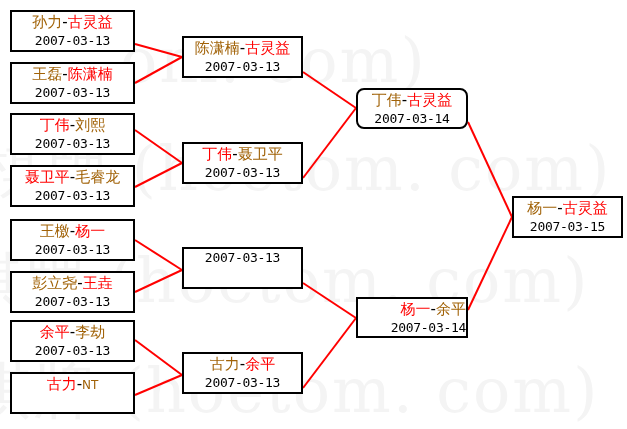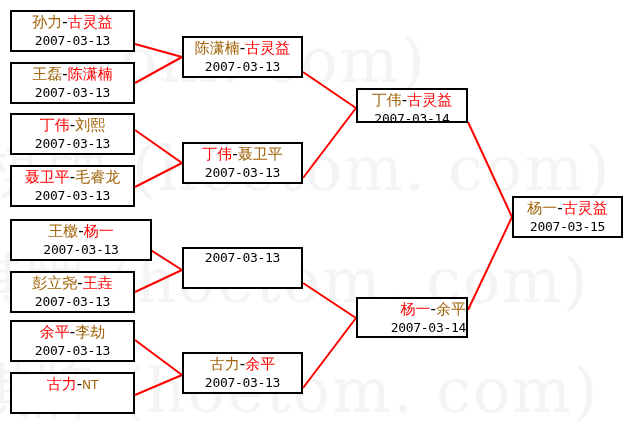--- a/index.html
+++ b/index.html
@@ -141,21 +141,21 @@
     <div class="date">2007-03-13</div>
   </div>
 
   <div class="match" id="r1m4" style="left:10px;  top:165px; width:125px; height:42px;">
     <div class="players">
       <span class="p-win">聂卫平</span><span class="sep">-</span><span class="p-lose">毛睿龙</span>
     </div>
     <div class="date">2007-03-13</div>
   </div>
 
-  <div class="match" id="r1m5" style="left:10px;  top:219px; width:142px; height:42px;">
+  <div class="match" id="r1m5" style="left:10px;  top:219px; width:125px; height:42px;">
     <div class="players">
       <span class="p-lose">王檄</span><span class="sep">-</span><span class="p-win">杨一</span>
     </div>
     <div class="date">2007-03-13</div>
   </div>
 
   <div class="match" id="r1m6" style="left:10px;  top:271px; width:125px; height:42px;">
     <div class="players">
       <span class="p-lose">彭立尧</span><span class="sep">-</span><span class="p-win">王垚</span>
     </div>
@@ -194,21 +194,21 @@
     <div class="date">2007-03-13</div>
   </div>
 
   <div class="match" id="r2m4" style="left:182px; top:352px; width:121px; height:42px;">
     <div class="players">
       <span class="p-lose">古力</span><span class="sep">-</span><span class="p-win">余平</span>
     </div>
     <div class="date">2007-03-13</div>
   </div>
 
-  <div class="match" id="r3m1" style="left:356px; top:88px;  width:112px; height:35px;">
+  <div class="match" id="r3m1" style="left:356px; top:88px;  width:112px; height:41px;border-radius:8px;">
     <div class="players">
       <span class="p-lose">丁伟</span><span class="sep">-</span><span class="p-win">古灵益</span>
     </div>
     <div class="date">2007-03-14</div>
   </div>
 
   <div class="match" id="r3m2" style="left:356px; top:297px; width:112px; height:41px;text-align:right;">
     <div class="players">
       <span class="p-win">杨一</span><span class="sep">-</span><span class="p-lose">余平</span>
     </div>

